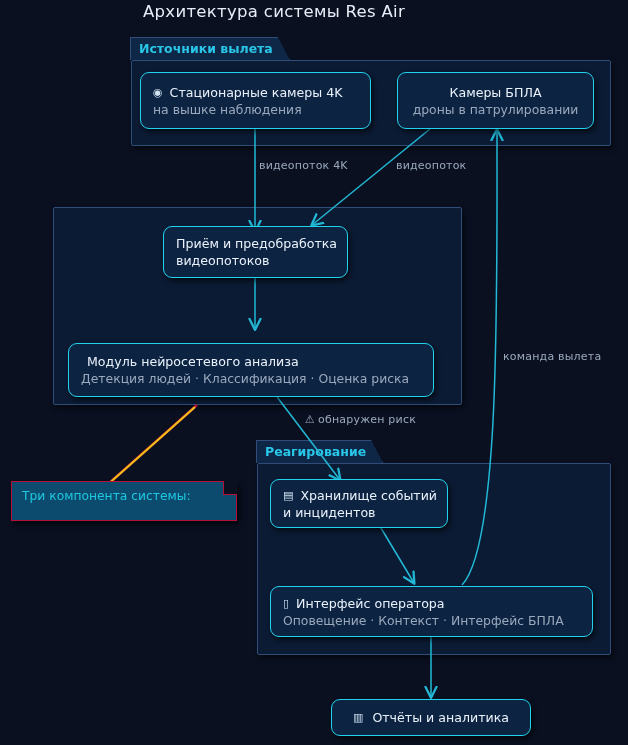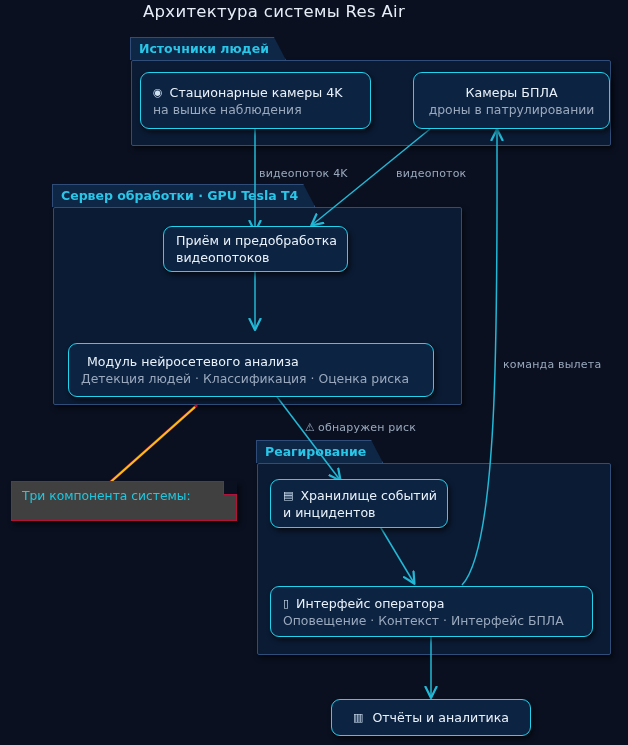--- a/index.html
+++ b/index.html
@@ -60,28 +60,28 @@
   }
   .node .l2{
     color:#9aa9bd;font-size:12.4px;line-height:17px;white-space:nowrap;
   }
   .node.center .l1,.node.center .l2{text-align:center;justify-content:center;}
   .node .ico{display:inline-flex;align-items:center;}
 
   
   .elabel{
     position:absolute;z-index:4;
-    color:#9aa9bd;font-size:11px;white-space:nowrap;letter-spacing:.2px;margin-top:8px;
+    color:#9aa9bd;font-size:11px;white-space:nowrap;letter-spacing:.2px;
   }
   .elabel .warn{color:#9aa9bd;margin-right:3px;}
 
   
   .note{
     position:absolute;z-index:5;
-    background:#404040;
+    background:#0c4a6e;
     border:1px solid #b3103a;
     box-shadow:3px 4px 5px rgba(0,0,0,.55);
     padding:6px 17px 7px 10px;
     box-sizing:border-box;
   }
   .note .dogear{
     position:absolute;right:-1px;top:-1px;width:13px;height:13px;
     background:#0a1020;
     border-left:1px solid #b3103a;
     border-bottom:1px solid #b3103a;
@@ -116,47 +116,46 @@
     <path d="M462,585 C500,545 497,300 497,130" fill="none" stroke="#22b8d6" stroke-width="1.5" marker-end="url(#ah)"></path>
 
     <path d="M431,637 L431,697" fill="none" stroke="#22b8d6" stroke-width="1.5" marker-end="url(#ah)"></path>
 
     <path d="M197,405 L107,485" fill="none" stroke="#b3103a" stroke-width="2.6"></path>
     <path d="M195,407 L105,487" fill="none" stroke="#f2c017" stroke-width="2.2"></path>
   </svg>
 
   <div class="group" style="left:131px;top:60px;width:478px;height:84px;">
     <div class="gbody"></div>
-    <div class="ghead">Источники людей</div>
+    <div class="ghead">Источники вылета</div>
   </div>
 
   <div class="group" style="left:53px;top:207px;width:407px;height:196px;">
     <div class="gbody"></div>
-    <div class="ghead">Сервер обработки · GPU Tesla T4</div>
   </div>
 
   <div class="group" style="left:257px;top:463px;width:352px;height:190px;">
     <div class="gbody"></div>
     <div class="ghead">Реагирование</div>
   </div>
 
   <div class="node" style="left:140px;top:72px;width:231px;height:57px;">
     <div class="l1">
       <span class="ico" style="color:#cfe2f2;font-size:11px;">◉</span>
       <span>Стационарные камеры 4K</span>
     </div>
     <div class="l2">на вышке наблюдения</div>
   </div>
 
-  <div class="node center" style="left:397px;top:72px;width:197px;height:57px;margin-left:16px;">
+  <div class="node center" style="left:397px;top:72px;width:197px;height:57px;">
     <div class="l1">Камеры БПЛА</div>
     <div class="l2">дроны в патрулировании</div>
   </div>
 
-  <div class="node" style="left:163px;top:226px;width:185px;height:46px;">
+  <div class="node" style="left:163px;top:226px;width:185px;height:52px;">
     <div class="l1">Приём и предобработка</div>
     <div class="l1">видеопотоков</div>
   </div>
 
   <div class="node" style="left:68px;top:331px;width:366px;height:54px;margin-top:12px;">
     <div class="l1" style="padding-left:6px;">
       <span>Модуль нейросетевого анализа</span>
     </div>
     <div class="l2">Детекция людей · Классификация · Оценка риска</div>
   </div>

